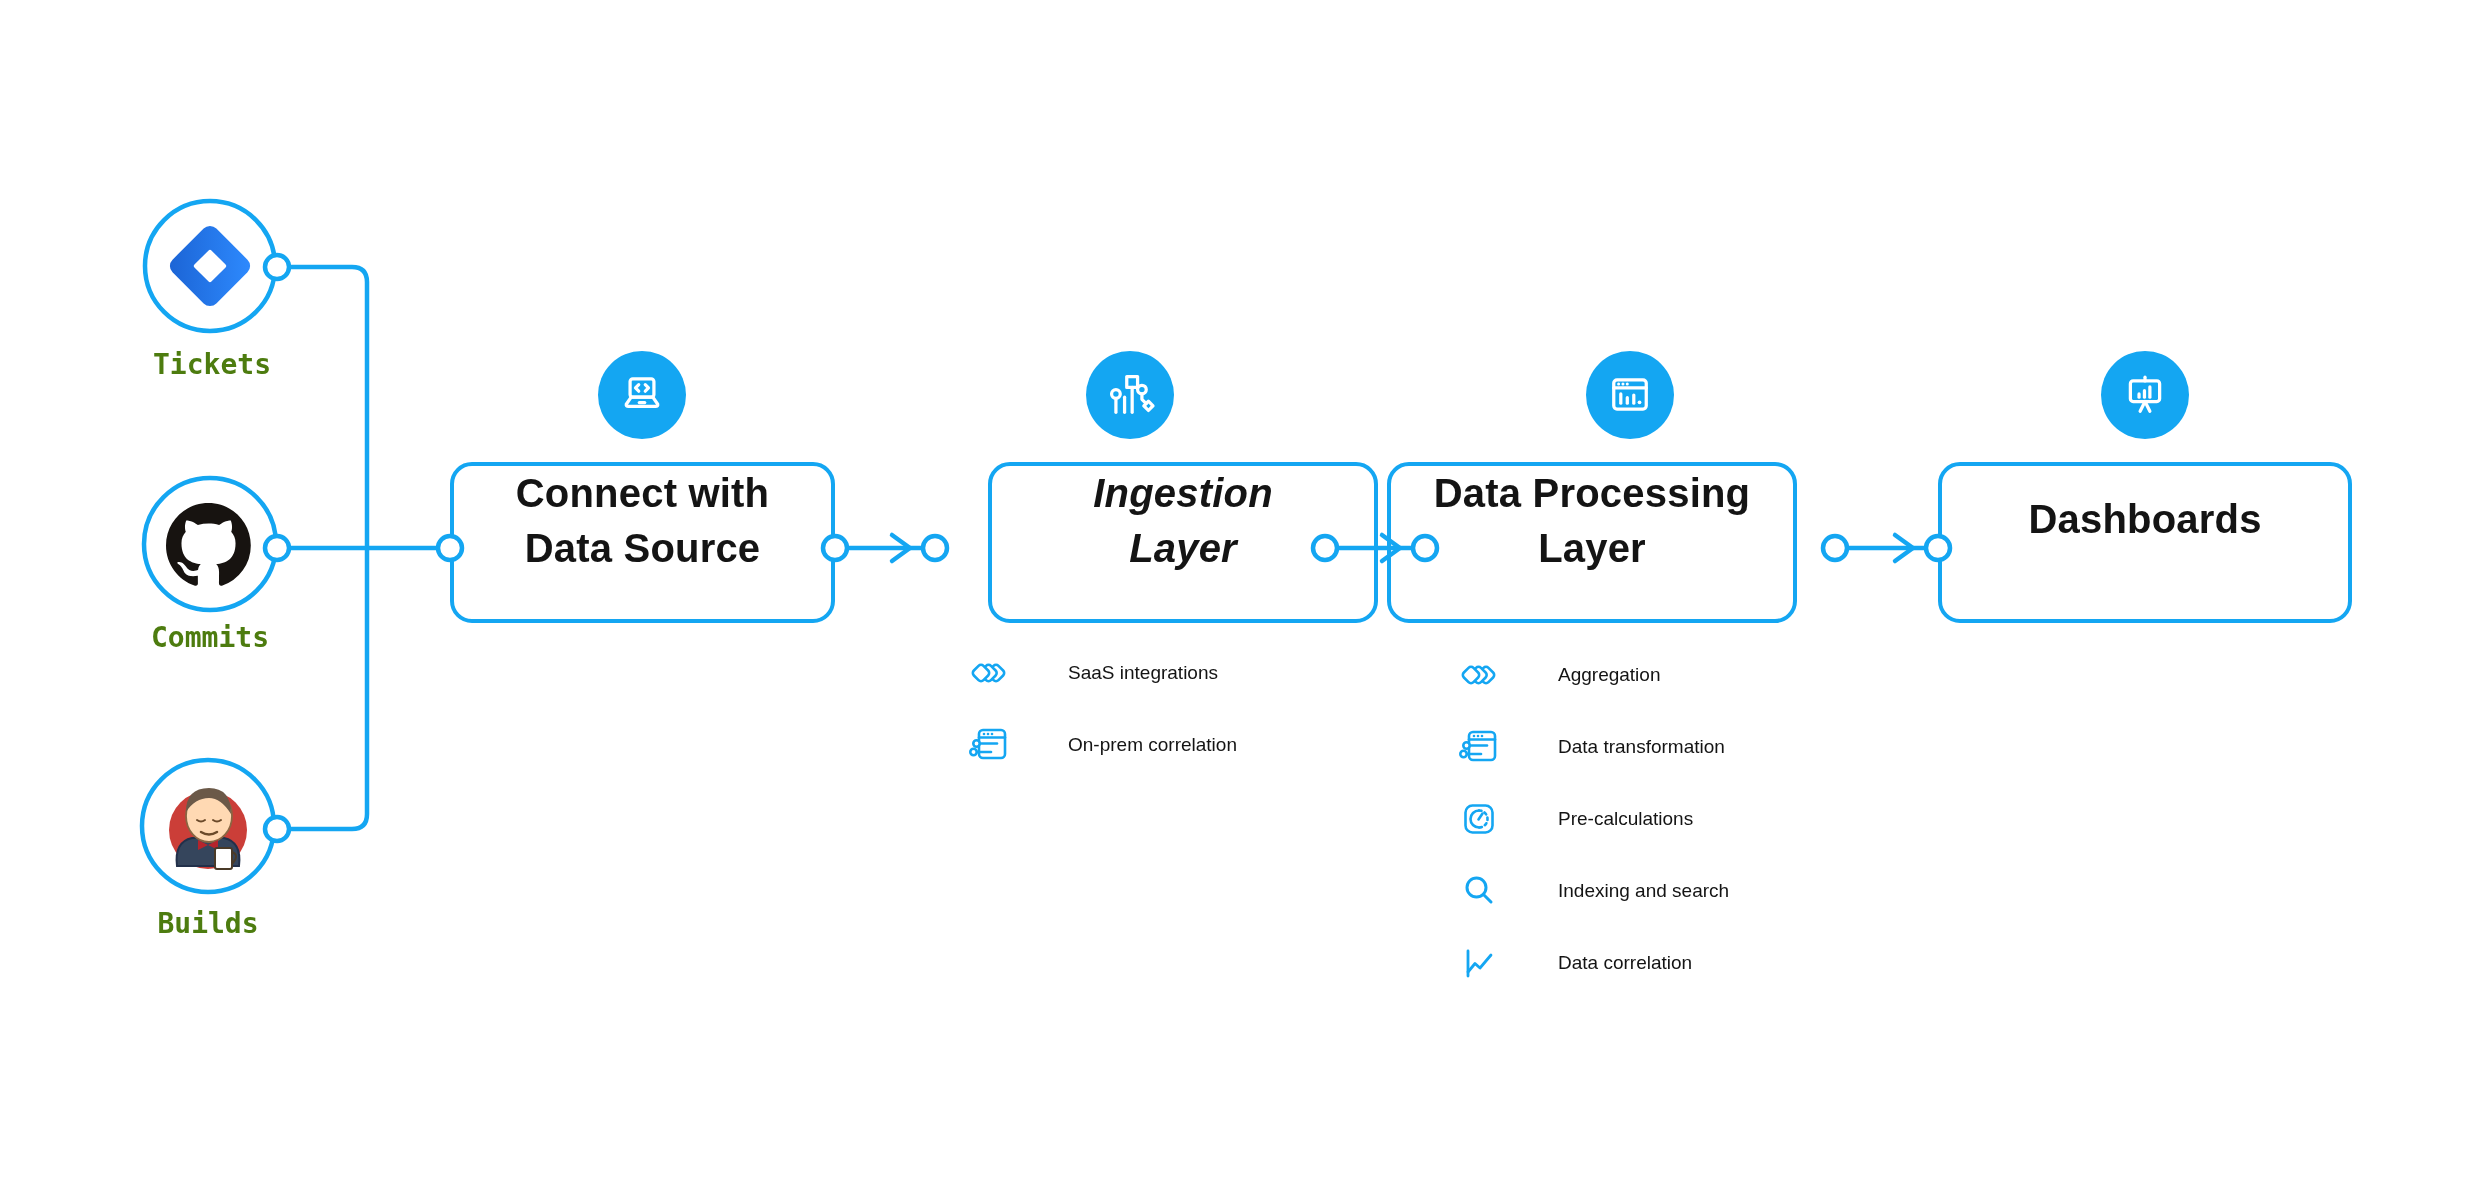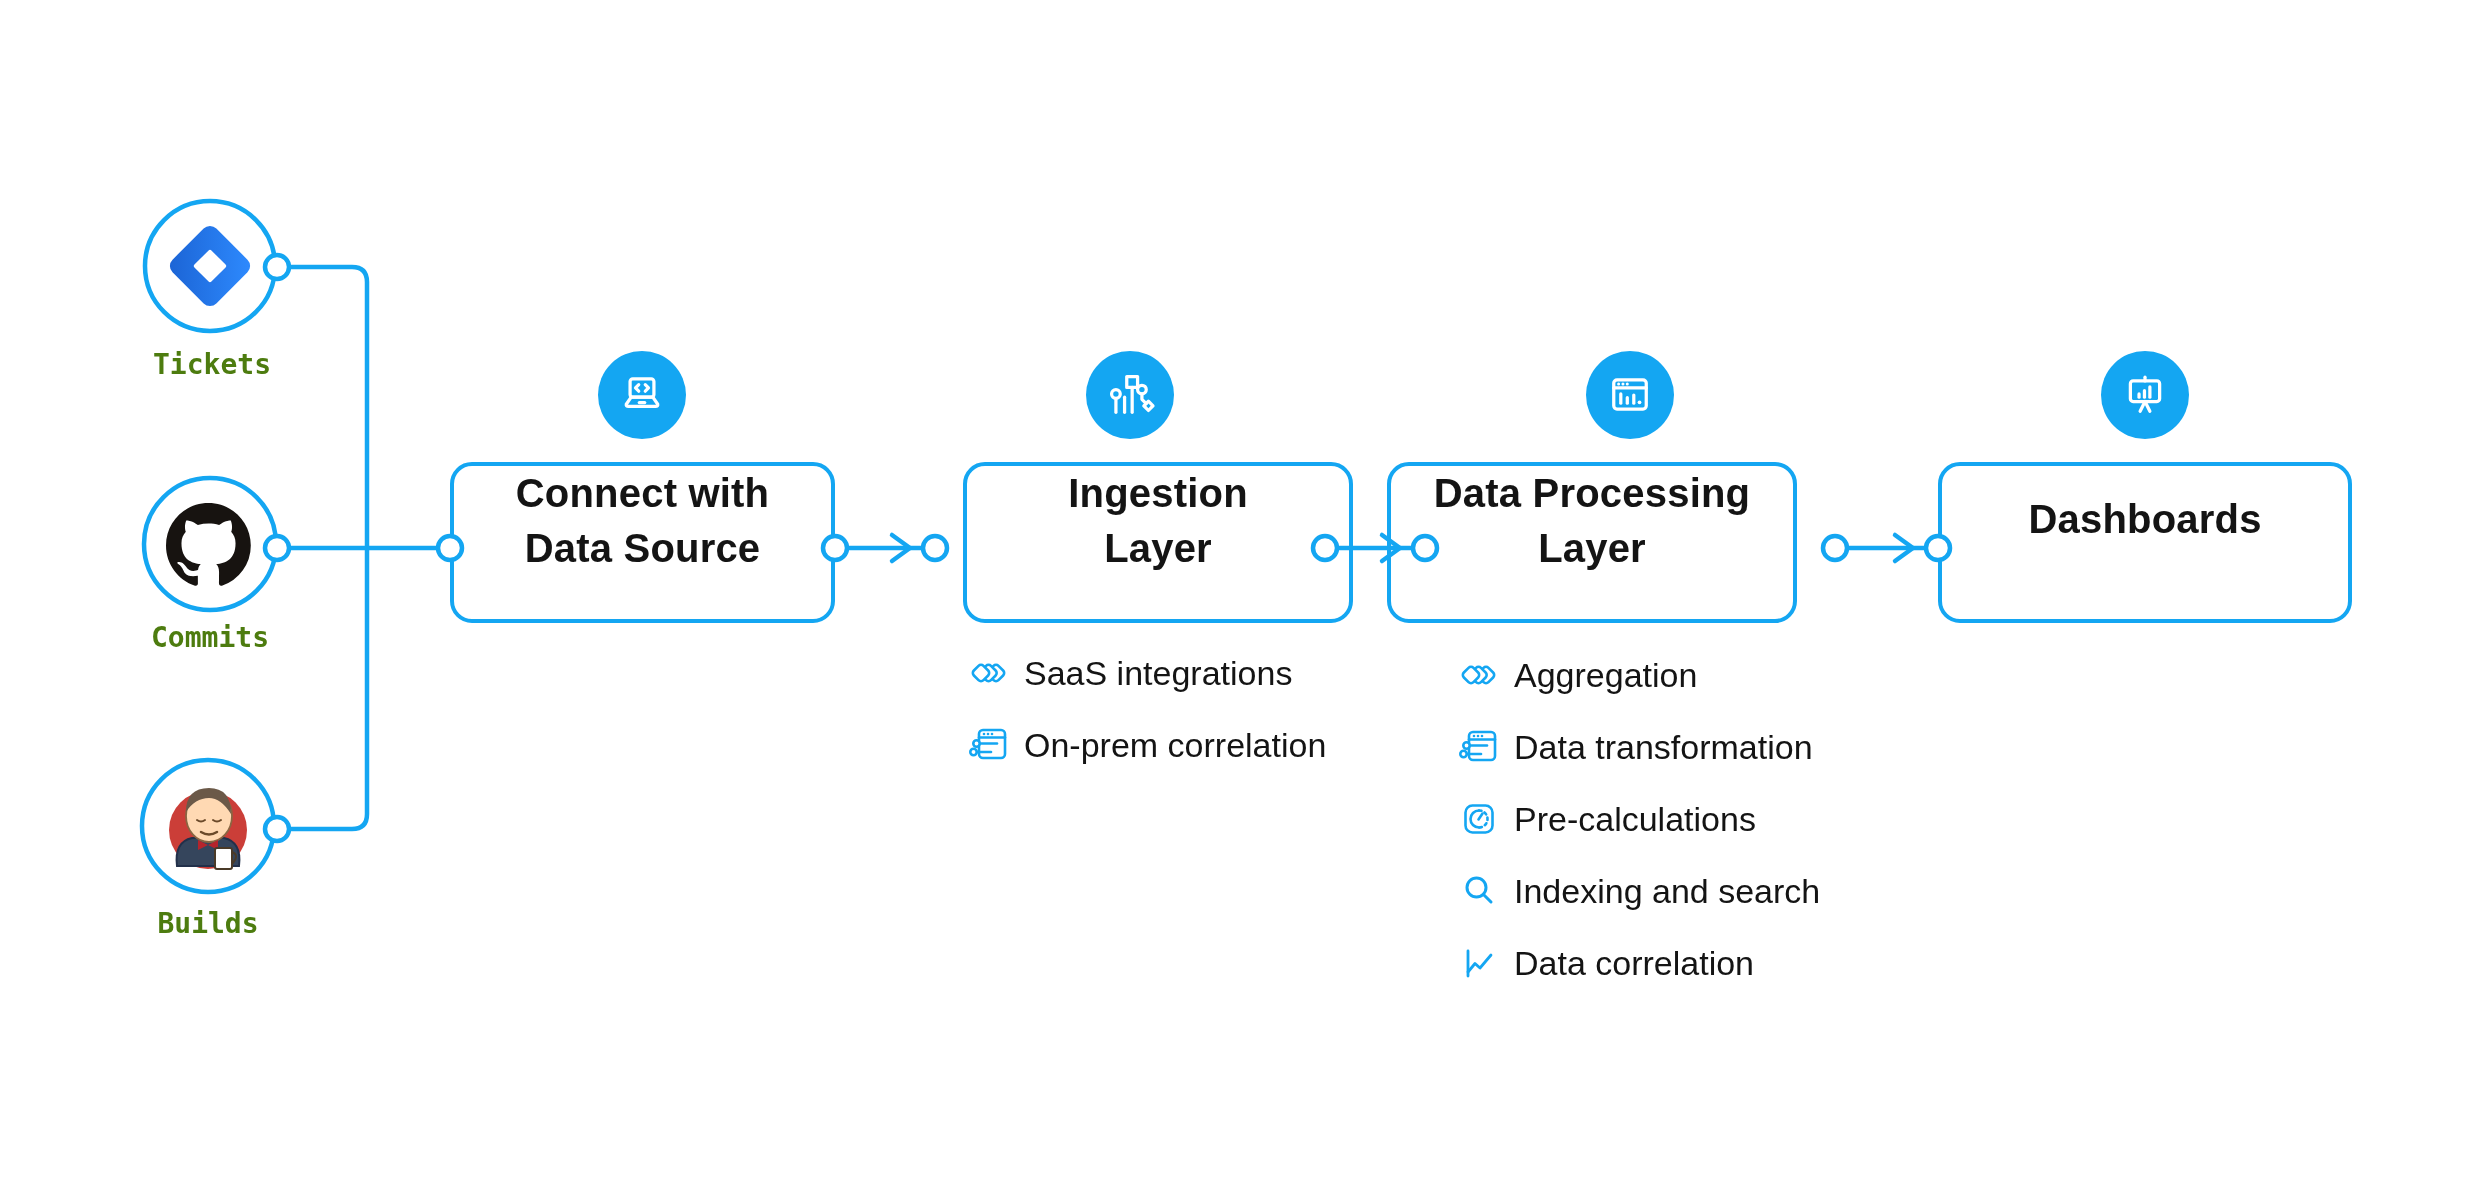--- a/index.html
+++ b/index.html
@@ -19,35 +19,35 @@
              border:4px solid var(--blue);border-radius:22px;z-index:2;
              display:flex;flex-direction:column;align-items:center;justify-content:flex-start;}
   .stage-title{font-size:40px;line-height:55px;font-weight:700;color:var(--ink);
                text-align:center;letter-spacing:.2px;white-space:nowrap;}
   .stage-box.single{justify-content:flex-start;padding-top:26px;}
   .stage-icon{position:absolute;top:351px;width:88px;height:88px;border-radius:50%;
               background:var(--blue);z-index:2;display:flex;align-items:center;justify-content:center;}
   .features{position:absolute;z-index:2;display:flex;flex-direction:column;}
   .feature-row{display:flex;align-items:center;height:44px;margin-bottom:28px;}
   .feature-icon{width:40px;height:40px;margin-right:15px;flex:none;}
-  .feature-label{font-size:34px;color:var(--ink);white-space:nowrap;}
+  .feature-label{font-size:19px;color:var(--ink);white-space:nowrap;margin-left:44px;}
   .source-label{position:absolute;transform:translateX(-50%);z-index:2;white-space:nowrap;
                 font-family:"DejaVu Sans Mono","Liberation Mono",monospace;
                 font-size:28px;font-weight:600;color:#4d7c0f;}
 </style>
 </head>
 <body>
 
 <div class="canvas">
 
   <div class="stage-box" style="left:450px;width:385px;">
     <div class="stage-title">Connect with</div>
     <div class="stage-title">Data Source</div>
   </div>
-  <div class="stage-box" style="left:963px;width:390px;">
+  <div class="stage-box" style="left:988px;width:390px;font-style:italic;">
     <div class="stage-title">Ingestion</div>
     <div class="stage-title">Layer</div>
   </div>
   <div class="stage-box" style="left:1387px;width:410px;">
     <div class="stage-title">Data Processing</div>
     <div class="stage-title">Layer</div>
   </div>
   <div class="stage-box single" style="left:1938px;width:414px;">
     <div class="stage-title">Dashboards</div>
   </div>

